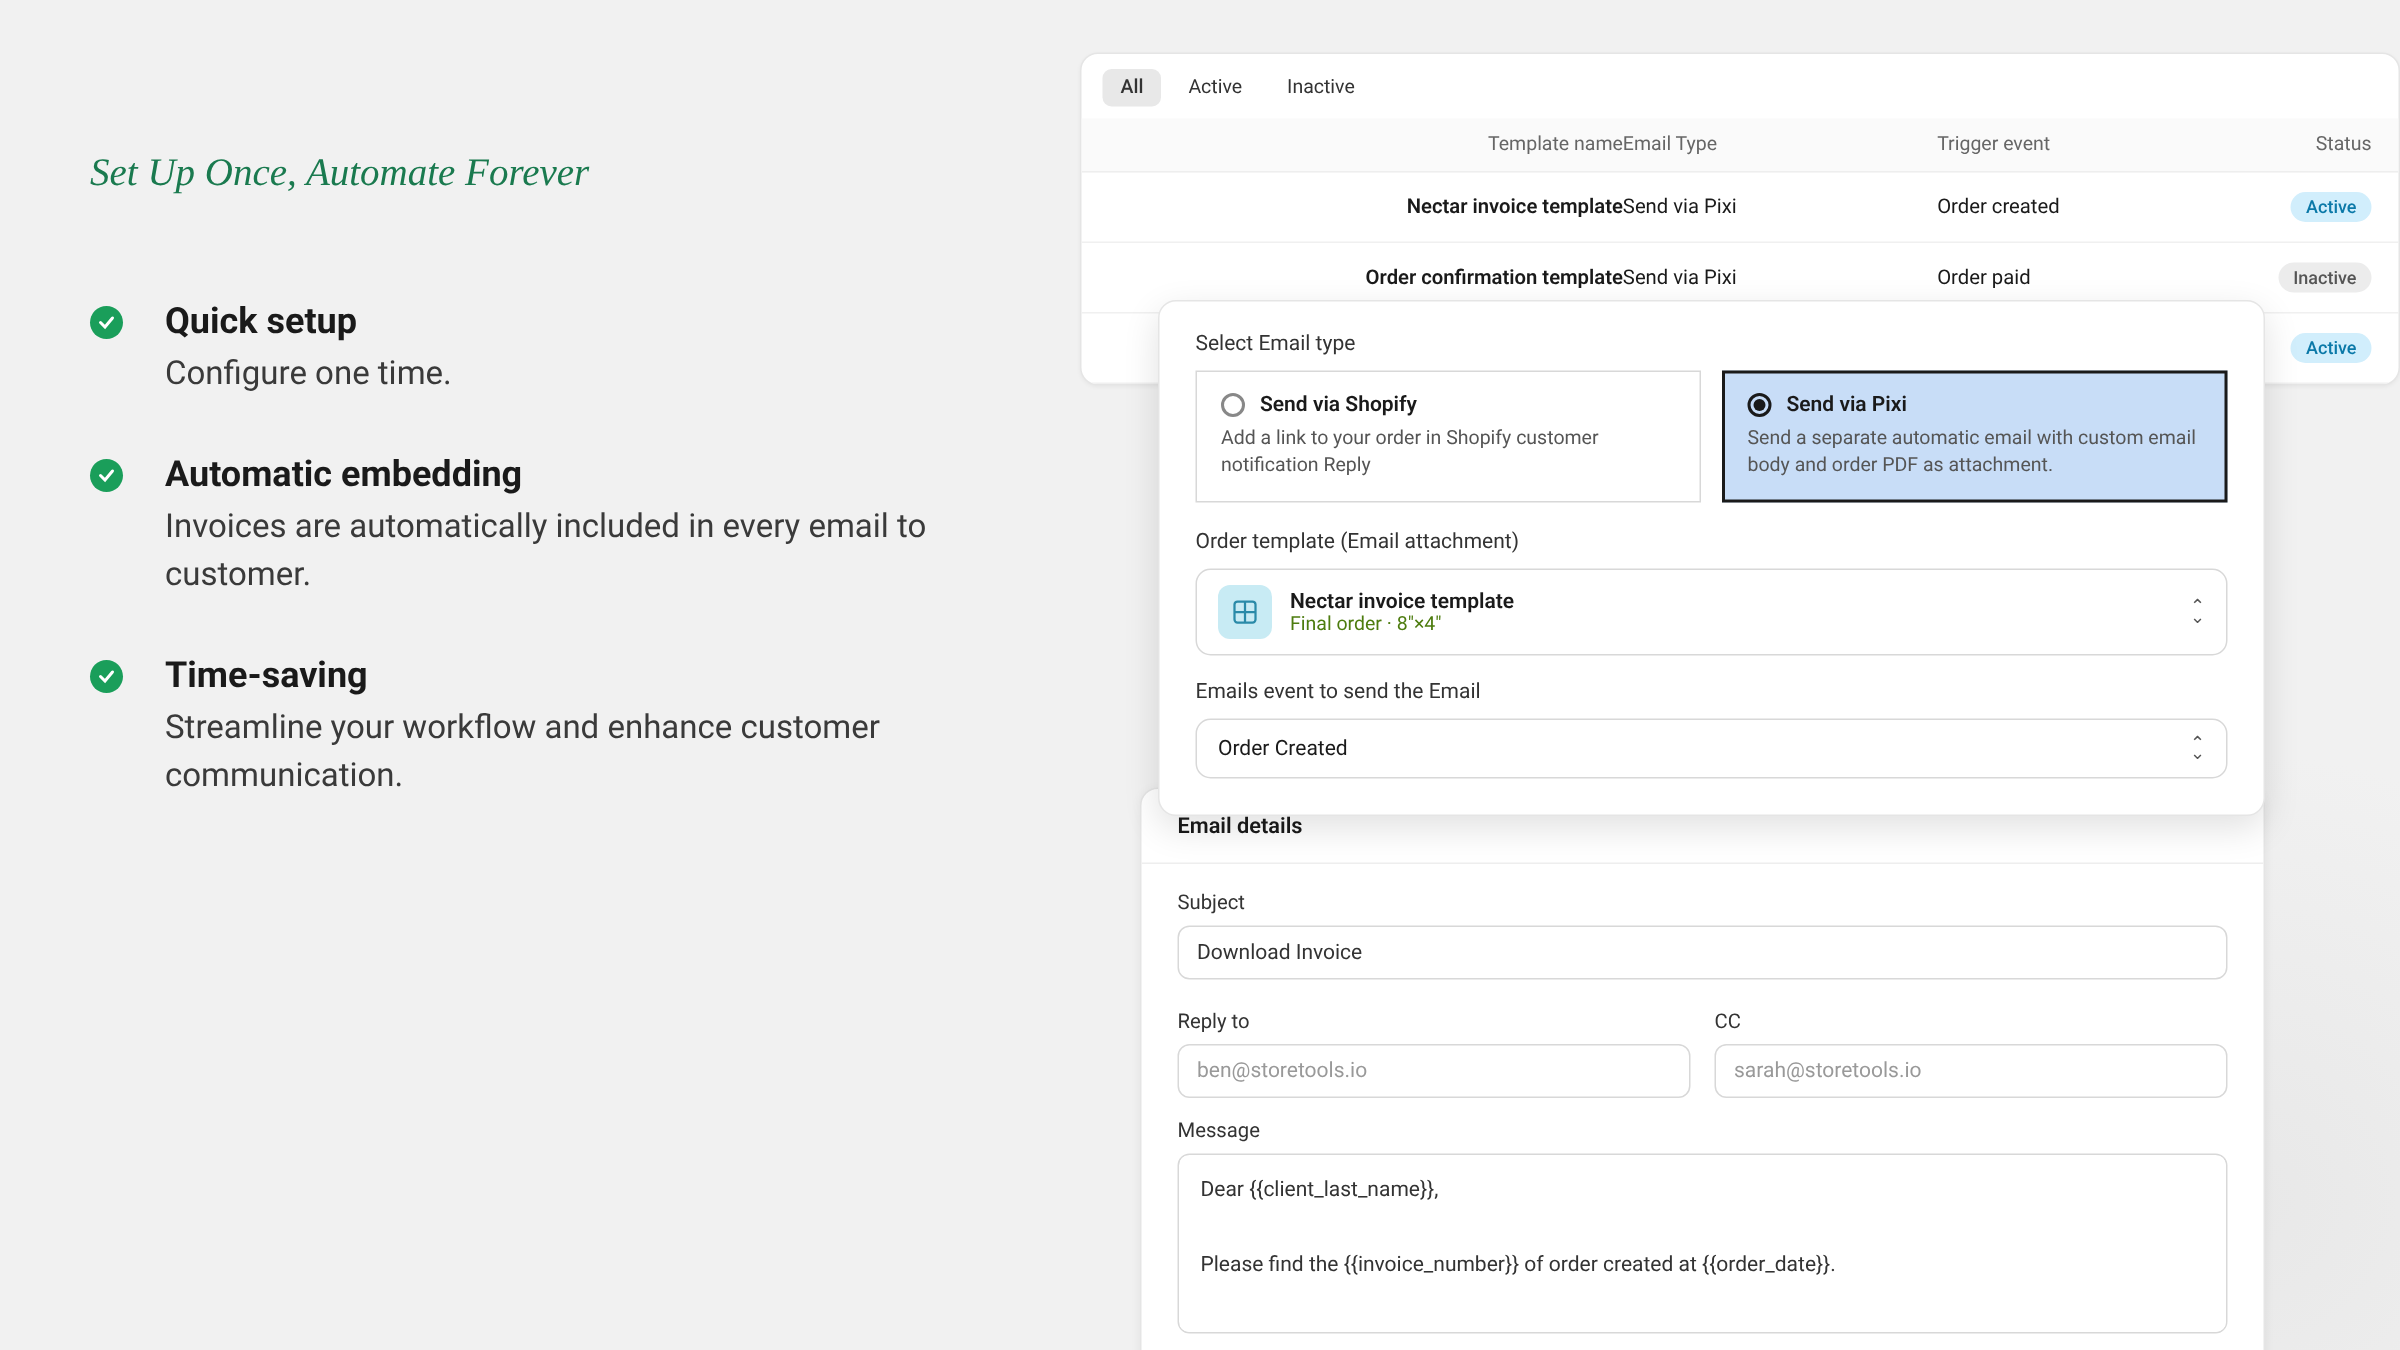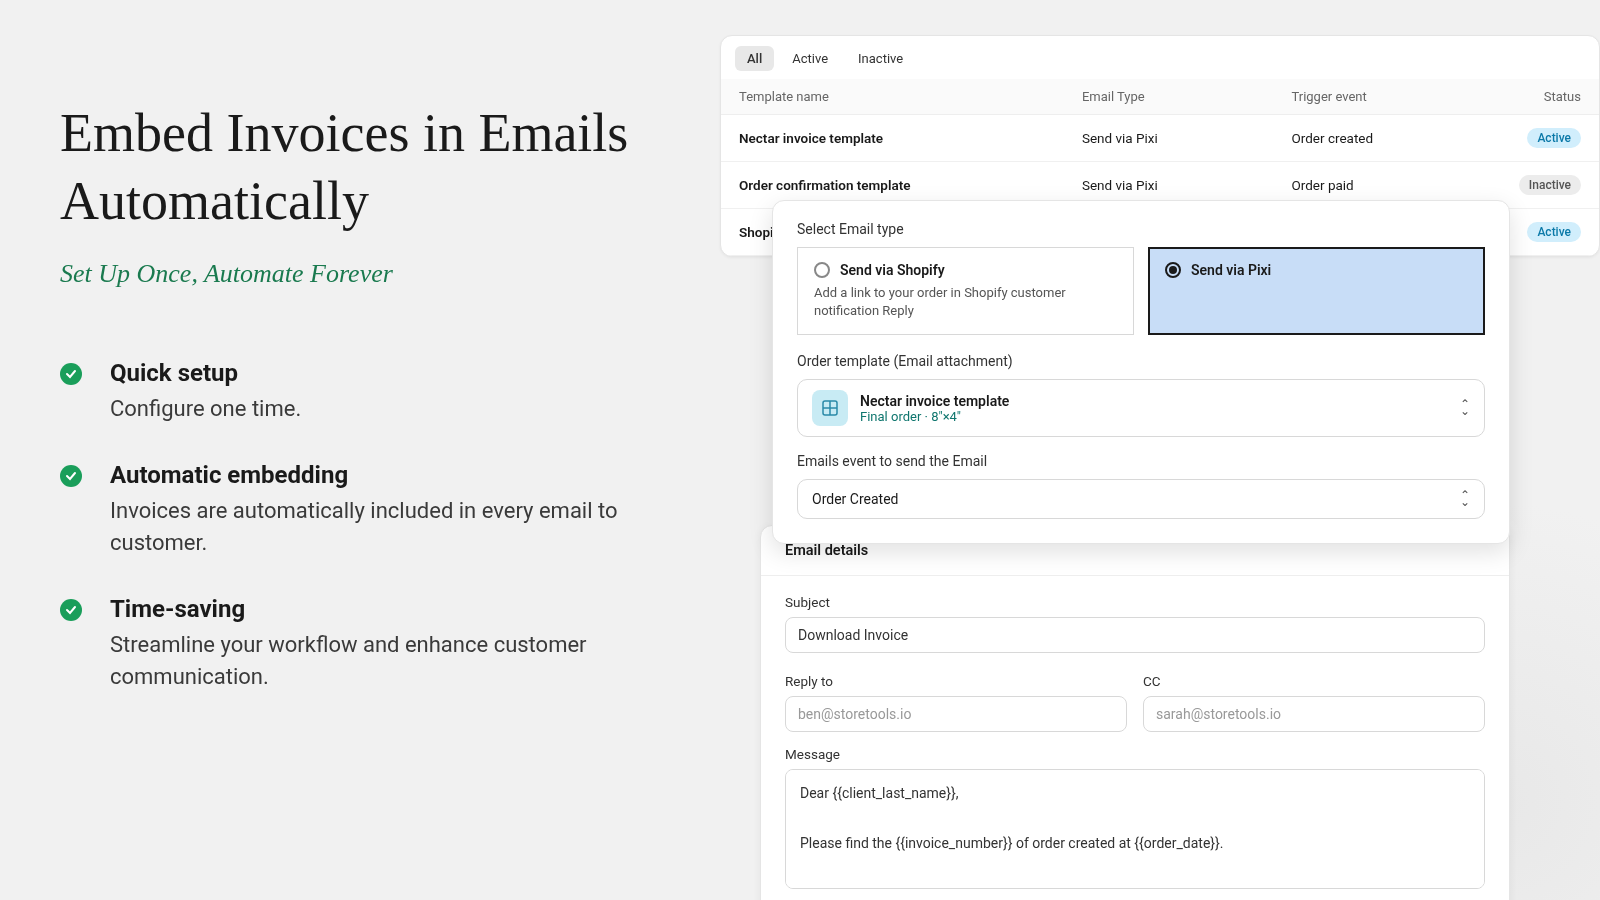--- a/index.html
+++ b/index.html
@@ -14,21 +14,21 @@
 .check-icon svg { width: 12px; height: 12px; }
 .feature-text { flex: 1; }
 .feature-title { font-size: 24px; font-weight: 700; color: #1a1a1a; margin-bottom: 6px; }
 .feature-desc { font-size: 22px; color: #3a3a3a; line-height: 1.45; }
 .right-panel { flex: 1; position: relative; padding-top: 35px; }
 .app-window { background: #fff; border-radius: 12px; border: 1px solid #e5e5e5; box-shadow: 0 1px 3px rgba(0,0,0,0.05); overflow: hidden; margin-bottom: 30px; }
 .tabs-row { padding: 10px 14px 8px; display: flex; gap: 6px; }
 .tab { padding: 5px 12px; font-size: 13px; border-radius: 6px; cursor: pointer; color: #333; }
 .tab.active { background: #e8e8e8; font-weight: 500; }
 .table-header { display: flex; padding: 10px 18px; font-size: 13px; color: #666; border-bottom: 1px solid #eee; background: #fafafa; }
-.col-name { flex: 1.8; }
+.col-name { flex: 1.8; text-align: right; }
 .col-type { flex: 1.1; }
 .col-trigger { flex: 1.1; }
 .col-status { width: 80px; text-align: right; }
 .table-row { display: flex; padding: 13px 18px; font-size: 13.5px; color: #1a1a1a; border-bottom: 1px solid #f0f0f0; align-items: center; }
 .table-row .col-name { font-weight: 600; }
 .status-badge { display: inline-block; padding: 3px 10px; border-radius: 10px; font-size: 12px; font-weight: 500; }
 .status-active { background: #d1eefc; color: #0b79a8; }
 .status-inactive { background: #ececec; color: #555; }
 .config-card { background: #fff; border-radius: 12px; border: 1px solid #e5e5e5; box-shadow: 0 8px 24px rgba(0,0,0,0.12); padding: 20px 24px 24px; position: absolute; top: 200px; left: 52px; right: 90px; z-index: 5; }
 .section-label { font-size: 14px; color: #333; margin-bottom: 10px; }
@@ -40,40 +40,39 @@
 .radio-card.selected .radio-circle { border-color: #1a1a1a; }
 .radio-dot { width: 8px; height: 8px; background: #1a1a1a; border-radius: 50%; }
 .radio-title { font-size: 14px; font-weight: 600; color: #1a1a1a; }
 .radio-desc { font-size: 13px; color: #555; line-height: 1.4; }
 .select-field { border: 1px solid #d8d8d8; border-radius: 10px; padding: 10px 14px; display: flex; align-items: center; justify-content: space-between; margin-bottom: 16px; cursor: pointer; }
 .select-left { display: flex; align-items: center; gap: 12px; }
 .template-icon { width: 36px; height: 36px; background: #c8ebf4; border-radius: 8px; display: flex; align-items: center; justify-content: center; }
 .template-icon svg { width: 18px; height: 18px; }
 .template-info { }
 .template-name { font-size: 14px; font-weight: 600; color: #1a1a1a; }
-.template-meta { font-size: 13px; color: #0f766e; }
+.template-meta { font-size: 13px; color: #4d7c0f; }
 .chevrons { color: #555; font-size: 12px; line-height: 0.6; }
 .simple-select { border: 1px solid #d8d8d8; border-radius: 10px; padding: 11px 14px; display: flex; align-items: center; justify-content: space-between; font-size: 14px; color: #1a1a1a; cursor: pointer; }
 .email-card { background: #fff; border-radius: 12px; border: 1px solid #e5e5e5; box-shadow: 0 2px 8px rgba(0,0,0,0.06); position: absolute; top: 525px; left: 40px; right: 90px; padding: 0; overflow: hidden; }
 .email-card-header { padding: 16px 24px; font-size: 14.5px; font-weight: 600; color: #1a1a1a; border-bottom: 1px solid #eee; }
 .email-card-body { padding: 18px 24px 24px; }
 .field-row { display: flex; gap: 16px; margin-bottom: 14px; }
 .field { flex: 1; }
 .field-label { font-size: 13.5px; color: #333; margin-bottom: 7px; display: block; }
 .text-input { width: 100%; border: 1px solid #d8d8d8; border-radius: 8px; padding: 9px 12px; font-size: 14px; color: #333; font-family: inherit; }
 .text-input::placeholder { color: #999; }
 .textarea { width: 100%; border: 1px solid #d8d8d8; border-radius: 8px; padding: 11px 14px; font-size: 14px; color: #333; font-family: inherit; resize: none; line-height: 1.8; min-height: 120px; }
 .ghost-circle { position: absolute; right: -200px; bottom: -200px; width: 600px; height: 600px; border-radius: 50%; background: radial-gradient(circle, #e8e8e8 0%, #f1f1f1 70%); z-index: -1; }
 </style>
 </head>
 <body>
 
 <div class="container">
   <div class="left-panel">
-    <h1 class="headline">Embed Invoices in Emails Automatically</h1>
     <div class="subheadline">Set Up Once, Automate Forever</div>
     <div class="features">
       <div class="feature">
         <div class="check-icon">
             <svg viewBox="0 0 12 12">
               <path d="M2 6 L5 9 L10 3" stroke="#fff" stroke-width="2" fill="none" stroke-linecap="round"></path>
             </svg>
           </div>
         <div class="feature-text">
           <div class="feature-title">Quick setup</div>
@@ -148,20 +147,21 @@
           </div>
           <div class="radio-desc">Add a link to your order in Shopify customer notification Reply</div>
         </div>
         <div class="radio-card selected">
           <div class="radio-header">
             <div class="radio-circle">
                 <div class="radio-dot"></div>
               </div>
             <div class="radio-title">Send via Pixi</div>
           </div>
+          <div class="radio-desc">Send a separate automatic email with custom email body and order PDF as attachment.</div>
         </div>
       </div>
       <div class="section-label">Order template (Email attachment)</div>
       <div class="select-field">
         <div class="select-left">
           <div class="template-icon">
             <svg viewBox="0 0 18 18">
                 <rect x="2" y="2" width="14" height="14" rx="2" fill="none" stroke="#2a8aa8" stroke-width="1.5"></rect>
                 <line x1="2" y1="9" x2="16" y2="9" stroke="#2a8aa8" stroke-width="1.5"></line>
                 <line x1="9" y1="2" x2="9" y2="16" stroke="#2a8aa8" stroke-width="1.5"></line>

